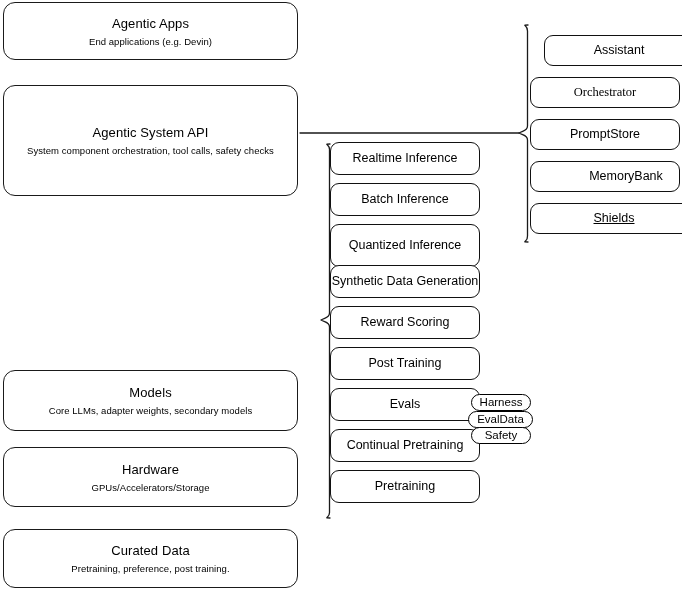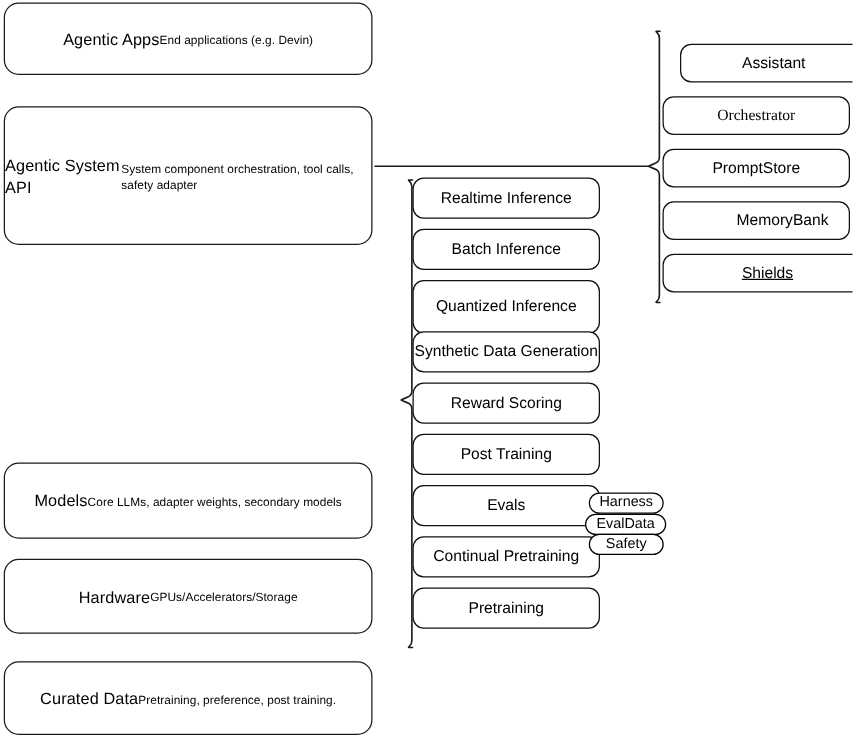--- a/index.html
+++ b/index.html
@@ -22,21 +22,21 @@
     height: 591px;
   }
   
   .layer-box {
     position: absolute;
     box-sizing: border-box;
     border: 1.3px solid #1a1a1a;
     border-radius: 12px;
     background: #ffffff;
     display: flex;
-    flex-direction: row;
+    flex-direction: column;
     align-items: center;
     justify-content: center;
   }
   .layer-title {
     font-size: 13px;
     line-height: 17px;
     color: #000;
     letter-spacing: 0.1px;
   }
   .layer-sub {
@@ -118,21 +118,21 @@
     <path id="brace-middle" class="brace-path" d="M330,144 C323,144 330,144 329.5,150 L329.5,313 C329.5,318 325,317.5 321,320 C325,322.5 329.5,322 329.5,327 L329.5,512 C330,518 323,518 330,518"></path>
   </svg>
 
   <div class="layer-box" style="left:3px; top:2px; width:295px; height:58px;">
     <div class="layer-title">Agentic Apps</div>
     <div class="layer-sub">End applications (e.g. Devin)</div>
   </div>
 
   <div class="layer-box" style="left:3px; top:85px; width:295px; height:111px;">
     <div class="layer-title">Agentic System API</div>
-    <div class="layer-sub">System component orchestration, tool calls, safety adapter</div>
+    <div class="layer-sub">System component orchestration, tool calls, safety checks</div>
   </div>
 
 
   <div class="layer-box" style="left:3px; top:370px; width:295px; height:61px;">
     <div class="layer-title">Models</div>
     <div class="layer-sub">Core LLMs, adapter weights, secondary models</div>
   </div>
 
   <div class="layer-box" style="left:3px; top:447px; width:295px; height:60px;">
     <div class="layer-title">Hardware</div>

